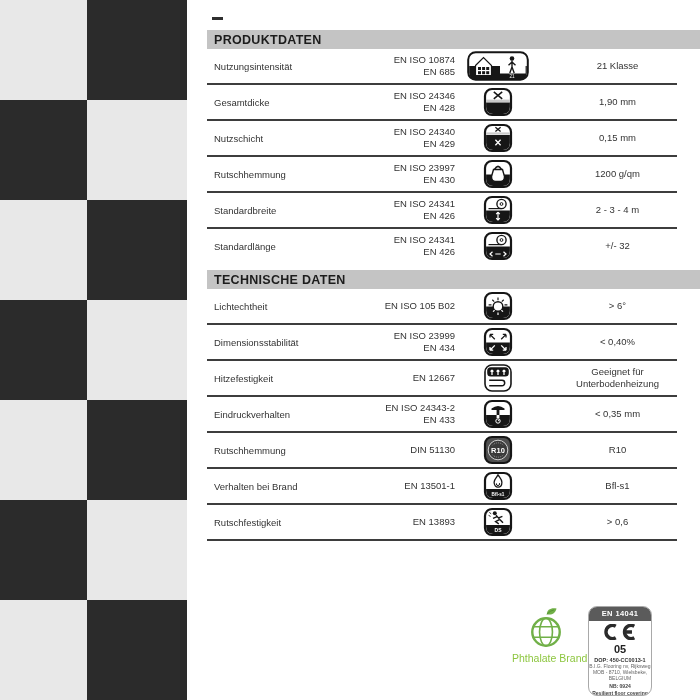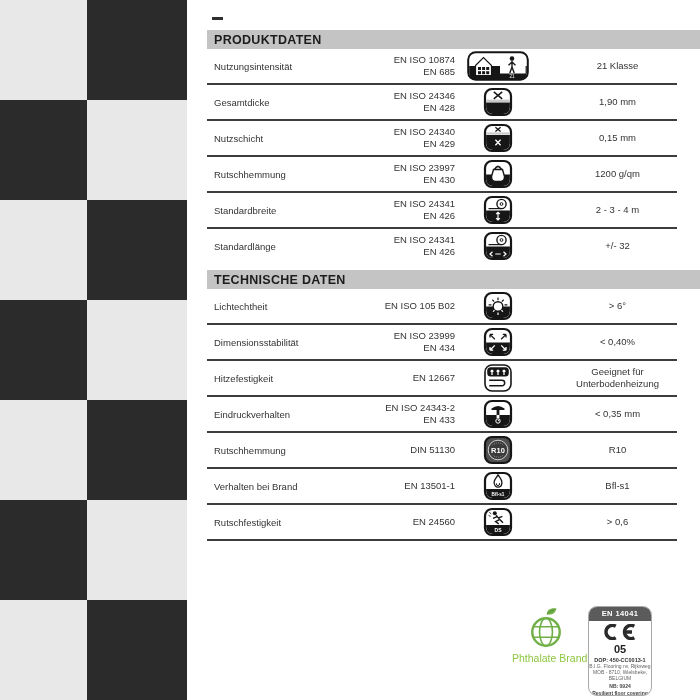--- a/index.html
+++ b/index.html
@@ -310,21 +310,21 @@
             <path d="M13.4 12.4 Q13.1 14.6 15 14.6 Q16.9 14.6 16.6 12.1" fill="none" stroke="#161616" stroke-width="1"></path>
             <text x="15" y="24.9" text-anchor="middle" font-size="4.6" font-weight="bold" fill="#fff">Bfl-s1</text>
           </svg>
         </div>
         <div class="c value">Bfl-s1</div>
       </div>
 
       <div class="row">
         <div class="c name">Rutschfestigkeit</div>
         <div class="c norm">
-          <div>EN 24560</div>
+          <div>EN 13893</div>
           <div></div>
         </div>
         <div class="c iconb">
           <svg width="30" height="30" viewBox="0 0 30 30">
             <rect x="2" y="2" width="26" height="26" rx="7" fill="#fff" stroke="#161616" stroke-width="2.2"></rect>
             <path d="M3.1 18 H26.9 V19.9 Q26.9 26.9 19.9 26.9 H10.1 Q3.1 26.9 3.1 19.9 Z" fill="#161616"></path>
             <circle cx="11.8" cy="6.3" r="2" fill="#161616"></circle>
             <path d="M13 8.2 L16.8 12.4 M16.8 12.4 L20 15.8 M16.8 12.4 L12.6 14.6 L15.8 16.8 M14.2 9.6 L10 11.4 M15.6 10.8 L19.4 9.4" stroke="#161616" stroke-width="1.4" fill="none"></path>
             <path d="M6.3 5.4 L8.2 6.8 M5.6 8.4 L7.6 9.4" stroke="#161616" stroke-width="0.9"></path>
             <text x="15" y="25" text-anchor="middle" font-size="5" font-weight="bold" fill="#fff">DS</text>

